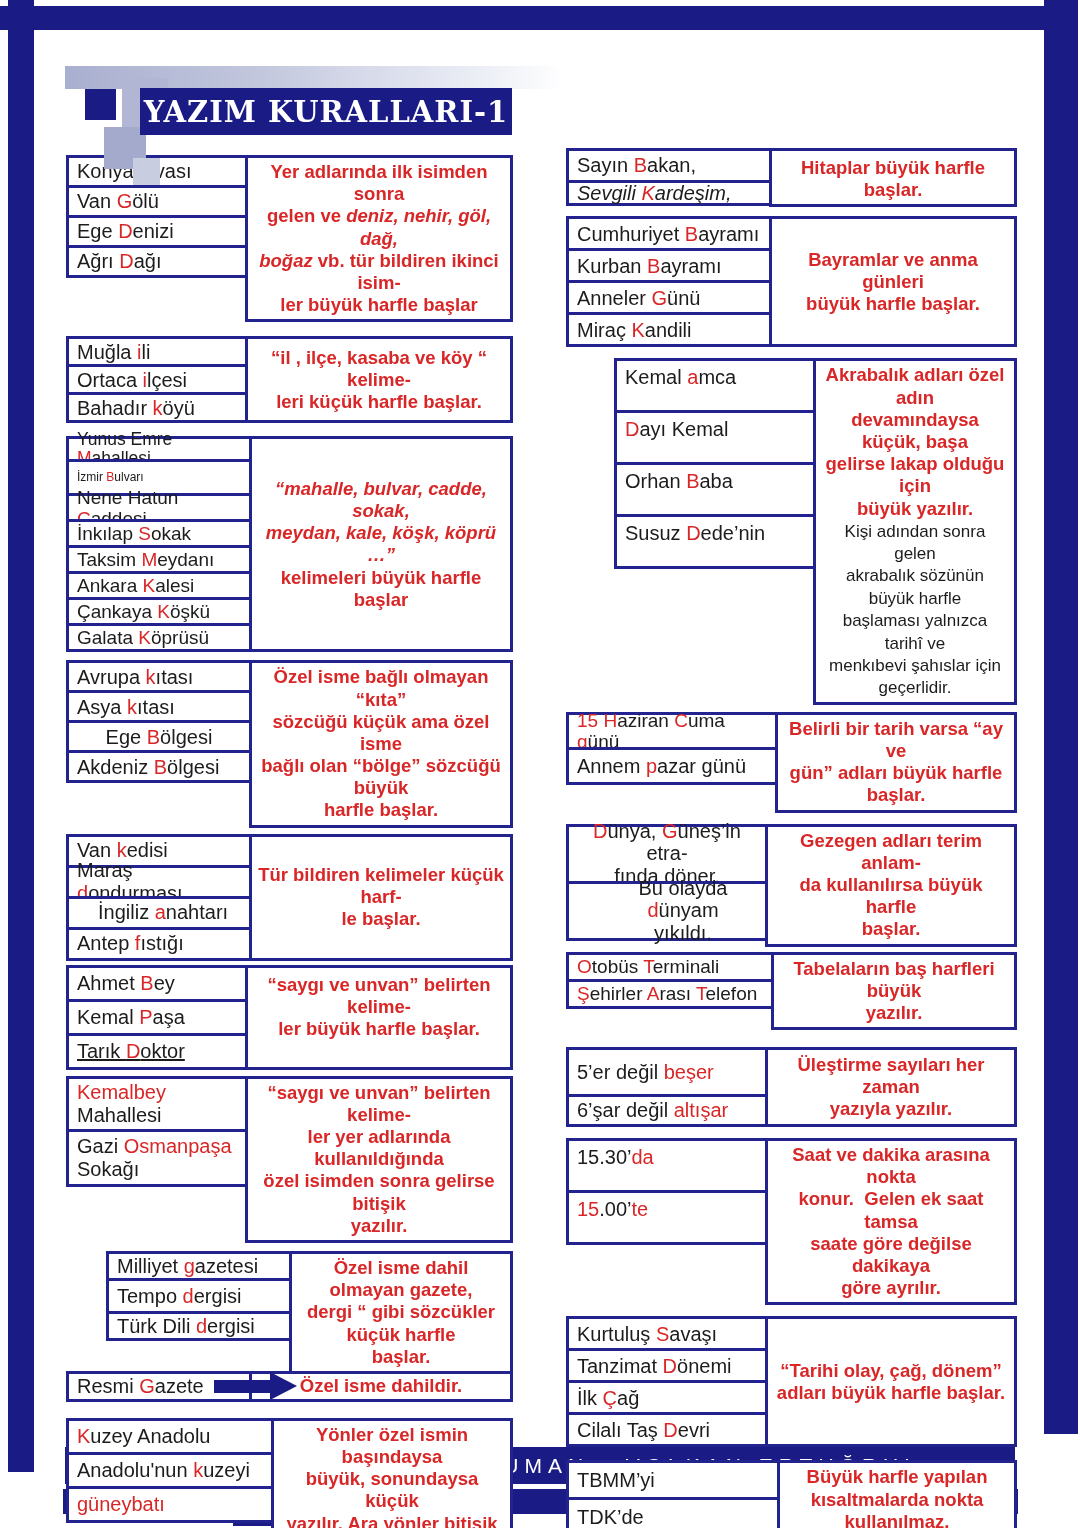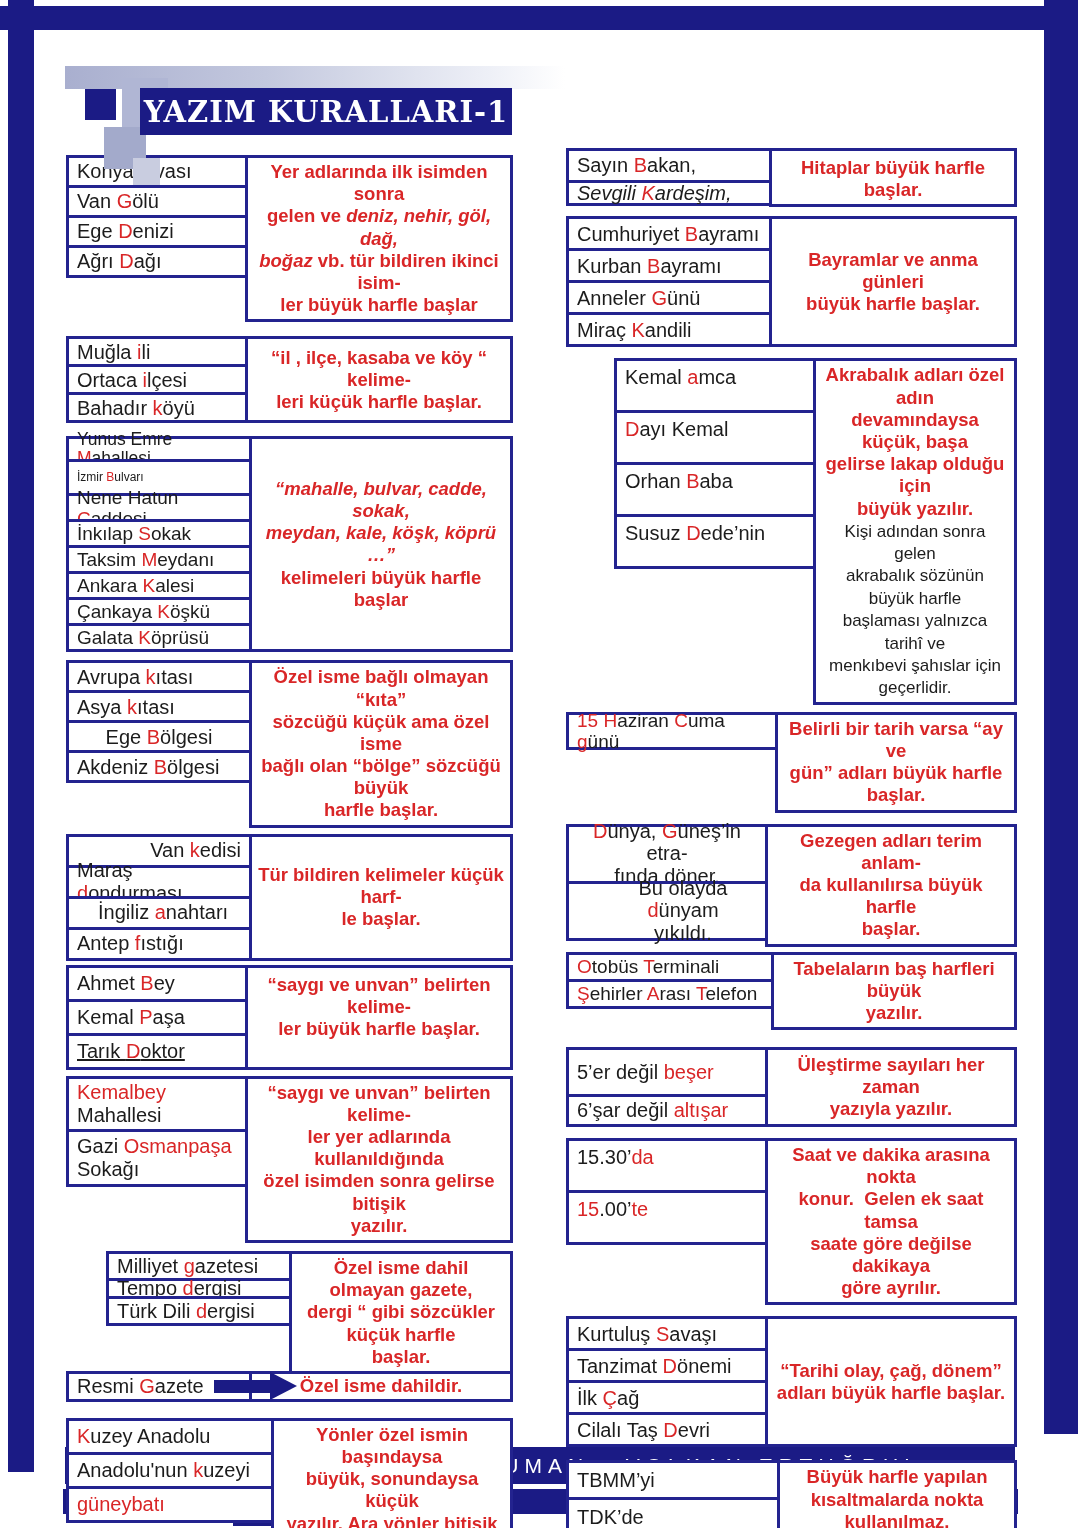--- a/index.html
+++ b/index.html
@@ -113,21 +113,21 @@
             <div class="xrow" style="height: 33px;"><div><span>Asya </span><span class="r">k</span><span>ıtası</span></div></div>
             <div class="xrow" style="height: 33px; align-items: center;"><div><span>Ege </span><span class="r">B</span><span>ölgesi</span></div></div>
             <div class="xrow" style="height: 33px;"><div><span>Akdeniz </span><span class="r">B</span><span>ölgesi</span></div></div>
           </div>
           <div class="exp"><div><span>Özel isme bağlı olmayan “kıta”</span></div><div><span>sözcüğü küçük ama özel isme</span></div><div><span>bağlı olan “bölge” sözcüğü büyük</span></div><div><span>harfle başlar.</span></div></div>
         </div>
       </div>
       <div class="group" style="margin-top: 6px;">
         <div class="grow">
           <div class="xcol" style="width: 186px; flex: 0 0 186px;">
-            <div class="xrow" style="height: 34px; align-items: flex-end;"><div><span>Van </span><span class="r">k</span><span>edisi</span></div></div>
+            <div class="xrow" style="height: 34px;"><div><span>Van </span><span class="r">k</span><span>edisi</span></div></div>
             <div class="xrow" style="height: 34px;"><div><span>Maraş </span><span class="r">d</span><span>ondurması</span></div></div>
             <div class="xrow" style="height: 34px; padding-left: 29px;"><div><span>İngiliz </span><span class="r">a</span><span>nahtarı</span></div></div>
             <div class="xrow" style="height: 34px;"><div><span>Antep </span><span class="r">f</span><span>ıstığı</span></div></div>
           </div>
           <div class="exp"><div><span>Tür bildiren kelimeler küçük harf-</span></div><div><span>le başlar.</span></div></div>
         </div>
       </div>
       <div class="group" style="margin-top: 4px;">
         <div class="grow">
           <div class="xcol" style="width: 182px; flex: 0 0 182px;">
@@ -144,21 +144,21 @@
             <div class="xrow" style="height: 56px;"><div><span class="r">Kemalbey</span><span> Mahallesi</span></div></div>
             <div class="xrow" style="height: 58px;"><div><span>Gazi </span><span class="r">Osmanpaşa</span></div><div><span>Sokağı</span></div></div>
           </div>
           <div class="exp"><div><span>“saygı ve unvan” belirten kelime-</span></div><div><span>ler yer adlarında kullanıldığında</span></div><div><span>özel isimden sonra gelirse bitişik</span></div><div><span>yazılır.</span></div></div>
         </div>
       </div>
       <div class="group" style="margin-top: 8px;">
         <div class="grow">
           <div class="xcol" style="width: 186px; flex: 0 0 186px; padding-left: 40px;">
             <div class="xrow" style="height: 30px;"><div><span>Milliyet </span><span class="r">g</span><span>azetesi</span></div></div>
-            <div class="xrow" style="height: 21px;"><div><span>Tempo </span><span class="r">d</span><span>ergisi</span></div></div>
+            <div class="xrow" style="height: 36px;"><div><span>Tempo </span><span class="r">d</span><span>ergisi</span></div></div>
             <div class="xrow" style="height: 30px;"><div><span>Türk Dili </span><span class="r">d</span><span>ergisi</span></div></div>
           </div>
           <div class="exp"><div><span>Özel isme dahil olmayan gazete,</span></div><div><span>dergi “ gibi sözcükler küçük harfle</span></div><div><span>başlar.</span></div></div>
         </div>
         <div class="bottom-flex">
           <div class="xrow" style="height: 31px; width: 186px; flex: 0 0 186px; margin-top: 0px;"><div><span>Resmi </span><span class="r">G</span><span>azete</span></div></div>
           <div class="note">
             <div><span>Özel isme dahildir.</span></div>
           </div>
           <div class="arrow" style="left: 148px;">
@@ -207,20 +207,21 @@
             <div class="xrow top" style="height: 55px;"><div><span>Orhan </span><span class="r">B</span><span>aba</span></div></div>
             <div class="xrow top" style="height: 55px;"><div><span>Susuz </span><span class="r">D</span><span>ede’nin</span></div></div>
           </div>
           <div class="exp"><div><span>Akrabalık adları özel adın</span></div><div><span>devamındaysa küçük, başa</span></div><div><span>gelirse lakap olduğu için</span></div><div><span>büyük yazılır.</span></div><div><span class="k">Kişi adından sonra gelen</span></div><div><span class="k">akrabalık sözünün büyük harfle</span></div><div><span class="k">başlaması yalnızca tarihî ve</span></div><div><span class="k">menkıbevi şahıslar için</span></div><div><span class="k">geçerlidir.</span></div></div>
         </div>
       </div>
       <div class="group" style="margin-top: 7px;">
         <div class="grow">
           <div class="xcol" style="width: 212px; flex: 0 0 212px;">
             <div class="xrow" style="height: 38px; font-size: 19px;"><div><span class="r">15</span><span> </span><span class="r">H</span><span>aziran </span><span class="r">C</span><span>uma </span><span class="r">g</span><span>ünü</span></div></div>
+            <div class="xrow" style="height: 38px;"><div><span>Annem </span><span class="r">p</span><span>azar günü</span></div></div>
           </div>
           <div class="exp"><div><span>Belirli bir tarih varsa “ay ve</span></div><div><span>gün” adları büyük harfle</span></div><div><span>başlar.</span></div></div>
         </div>
       </div>
       <div class="group" style="margin-top: 11px;">
         <div class="grow">
           <div class="xcol" style="width: 202px; flex: 0 0 202px;">
             <div class="xrow center" style="height: 60px;"><div><span class="r">D</span><span>ünya, </span><span class="r">G</span><span>üneş’in etra-</span></div><div><span>fında döner.</span></div></div>
             <div class="xrow center" style="height: 60px; padding-left: 40px;"><div><span>Bu olayda </span><span class="r">d</span><span>ünyam</span></div><div><span>yıkıldı.</span></div></div>
           </div>

